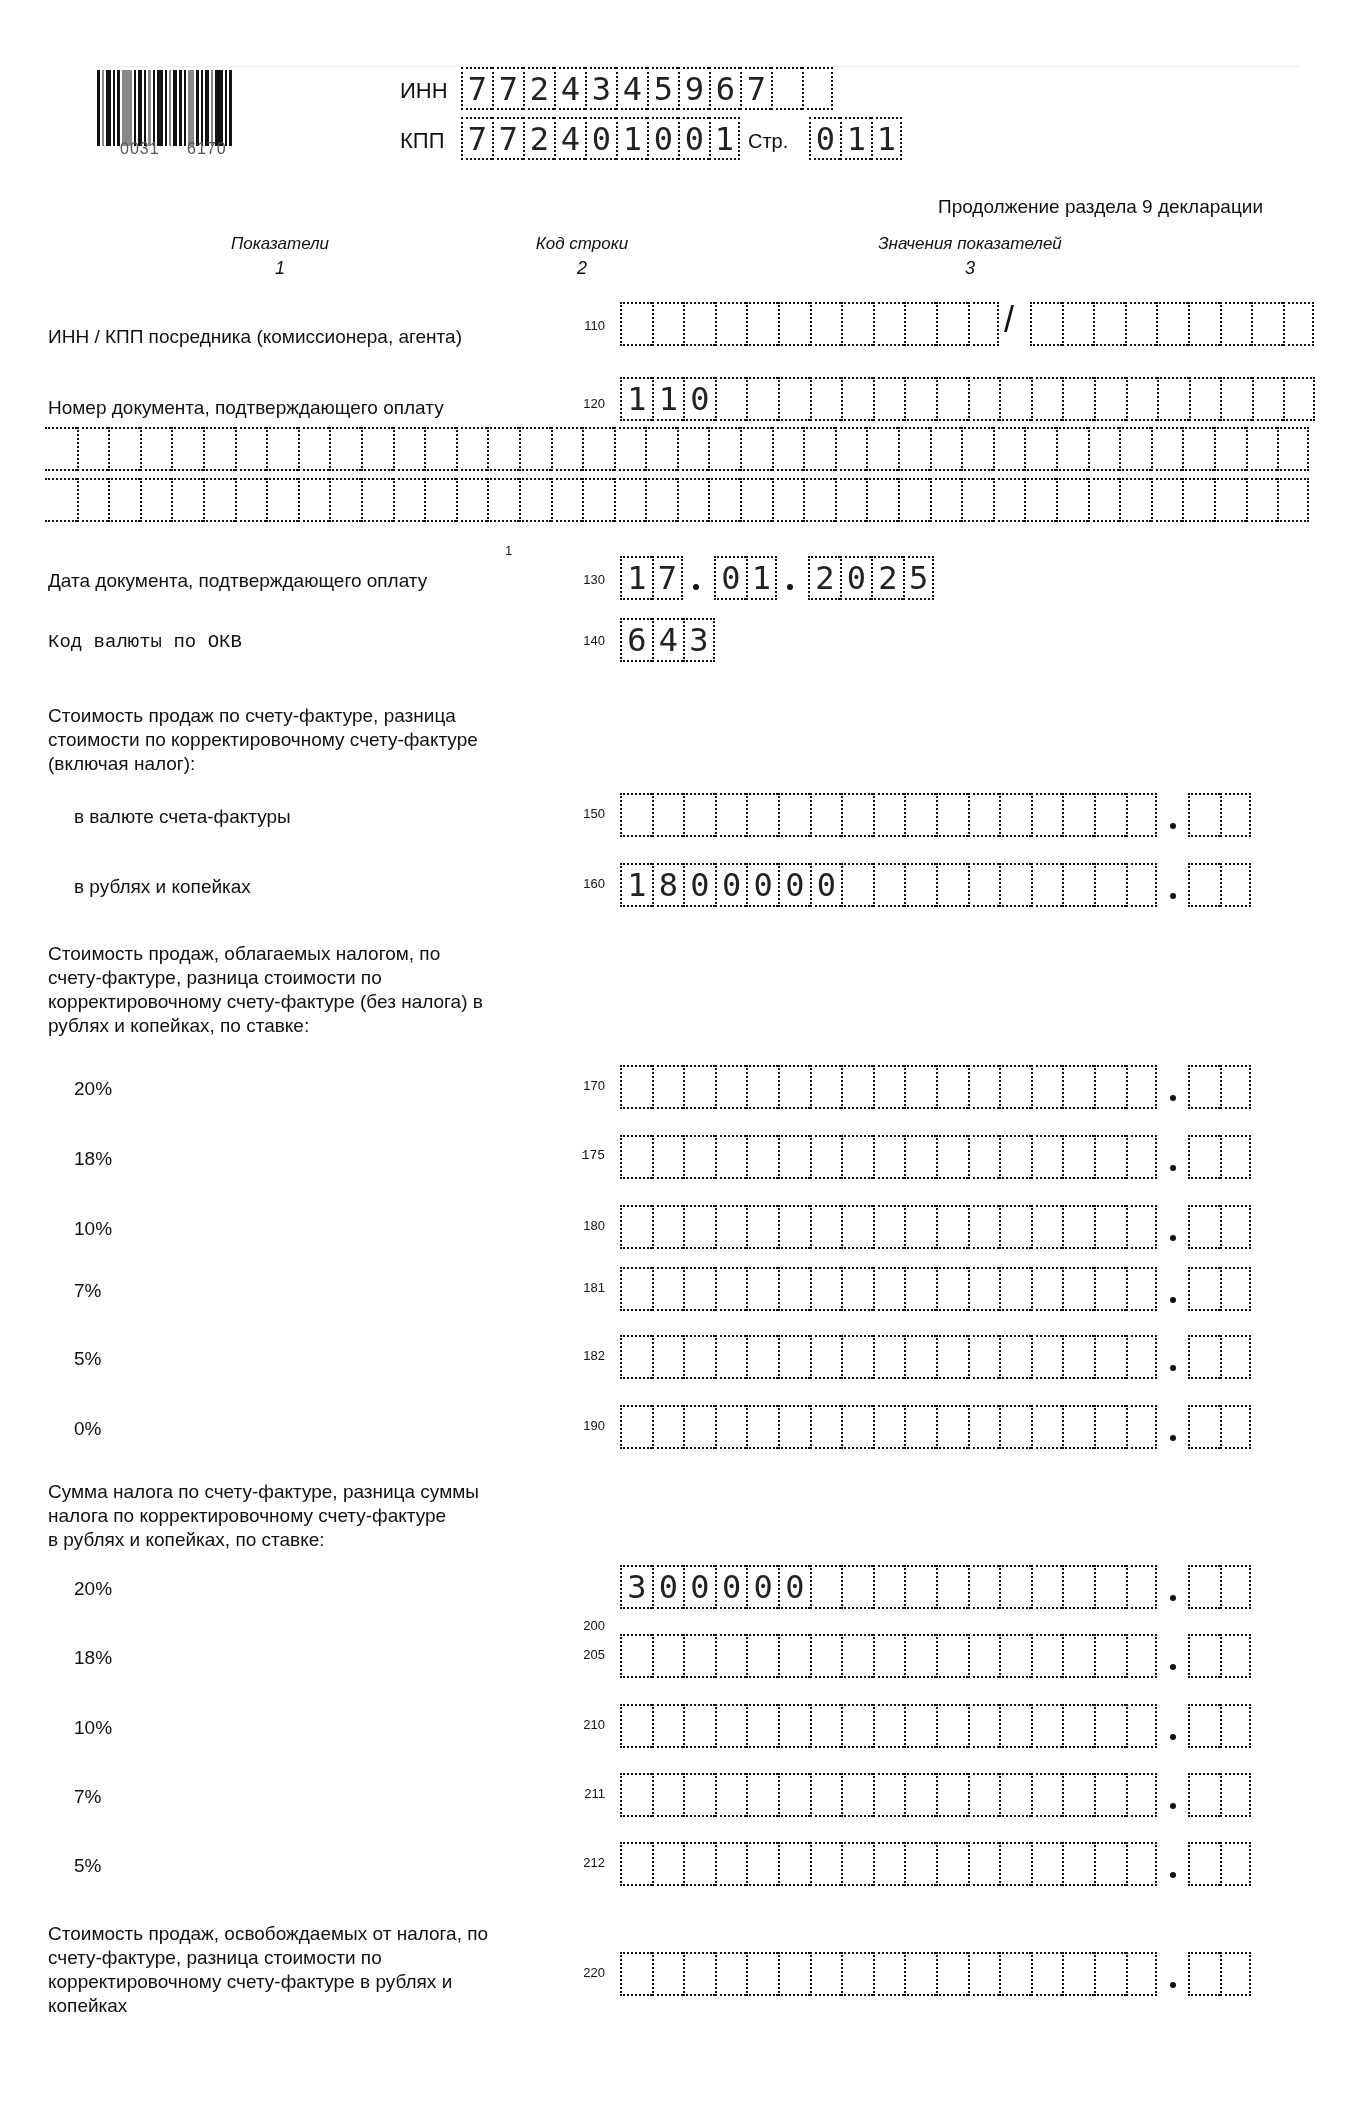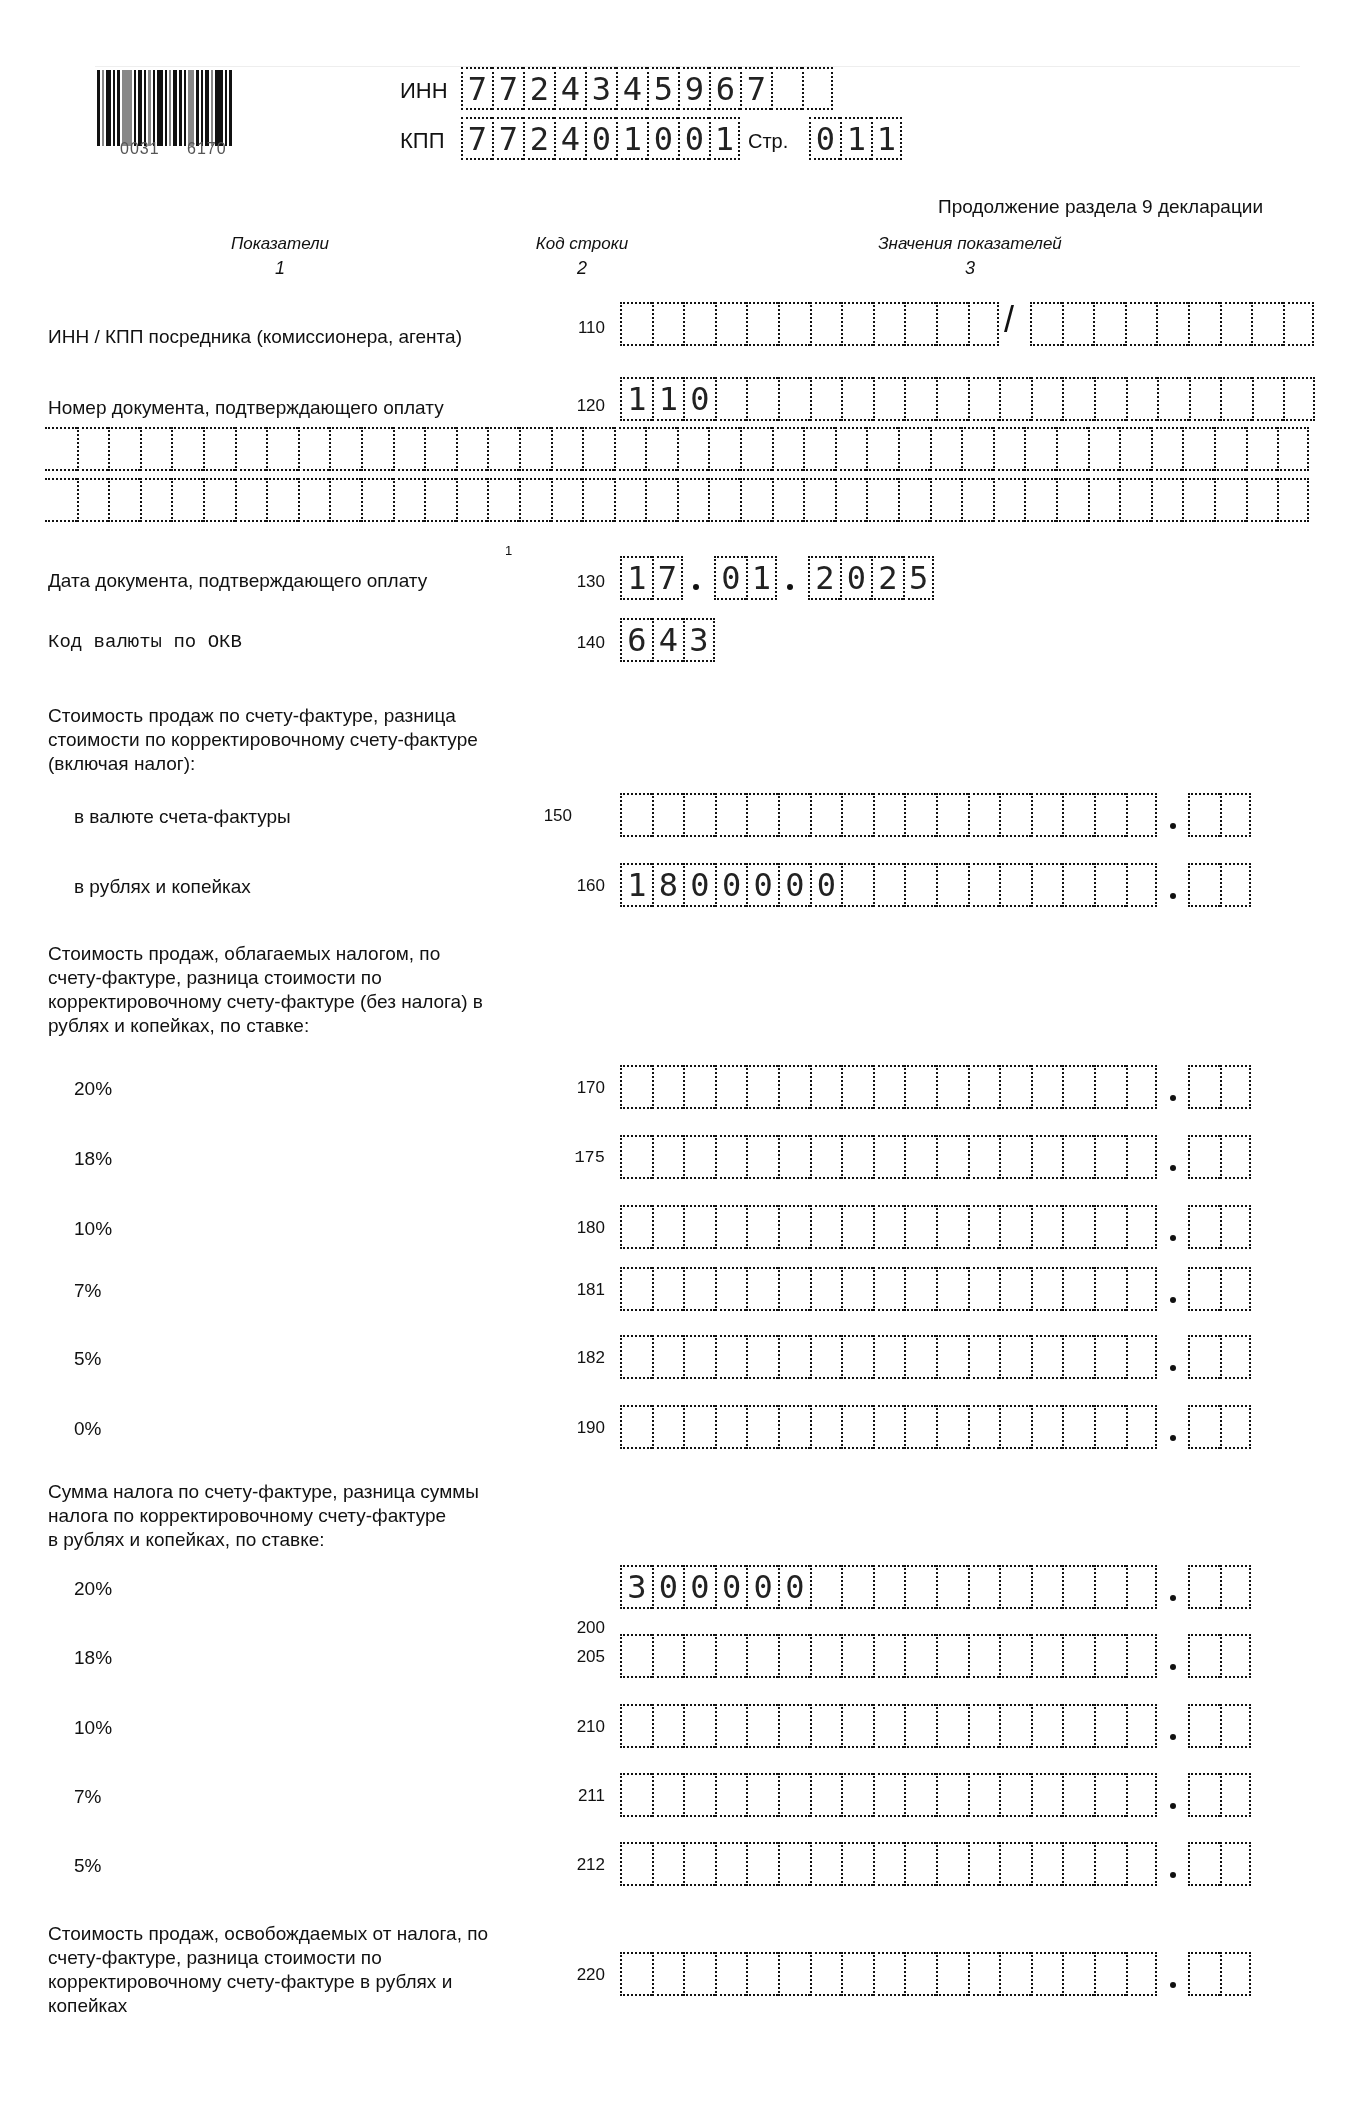--- a/index.html
+++ b/index.html
@@ -14,21 +14,21 @@
   .cells { position: absolute; display: flex; }
   .cell { box-sizing: border-box; width: 31.6px; height: 44px;
           border-top: 2px dotted #111; border-bottom: 2px dotted #111; border-left: 2px dotted #111;
           font-family: "DejaVu Sans Mono", "Liberation Mono", monospace; font-size: 32px; line-height: 40px;
           text-align: center; color: #222; font-weight: 300; }
   .cell:last-child { border-right: 2px dotted #111; }
   .cells.noleft .cell:first-child { border-left: none; }
   .hcell { width: 31px; height: 43px; }
   .dot { position: absolute; width: 6px; height: 6px; border-radius: 50%; background: #111; }
   .slash { position: absolute; font-size: 36px; font-weight: 300; }
-  .code { position: absolute; font-size: 17px; text-align: right; width: 50px; }
+  .code { position: absolute; font-size: 13px; text-align: right; width: 50px; }
   .label { position: absolute; font-size: 19px; line-height: 24px; }
   .colhdr { position: absolute; font-size: 17px; font-style: italic; text-align: center; line-height: 24px; }
   .subtitle { position: absolute; font-size: 19px; }
   .sup { position: absolute; font-size: 13px; }
 </style>
 </head>
 <body>
 
 <div class="abs topline"></div>
 <div class="abs barcode" id="barcode">
@@ -279,21 +279,21 @@
     <div class="cell">3</div>
   </div>
 
 <div class="label" style="left:48px; top:704px;">
     <div>Стоимость продаж по счету-фактуре, разница</div>
     <div>стоимости по корректировочному счету-фактуре</div>
     <div>(включая налог):</div>
   </div>
 <div id="money-rows">
     <div class="label" style="left: 74px; top: 805px;">в валюте счета-фактуры</div>
-    <div class="code" style="left: 522px; top: 806px;">150</div>
+    <div class="code" style="left: 555px; top: 806px;">150</div>
     <div class="cells" style="left: 620px; top: 793px;">
       <div class="cell"></div>
       <div class="cell"></div>
       <div class="cell"></div>
       <div class="cell"></div>
       <div class="cell"></div>
       <div class="cell"></div>
       <div class="cell"></div>
       <div class="cell"></div>
       <div class="cell"></div>

